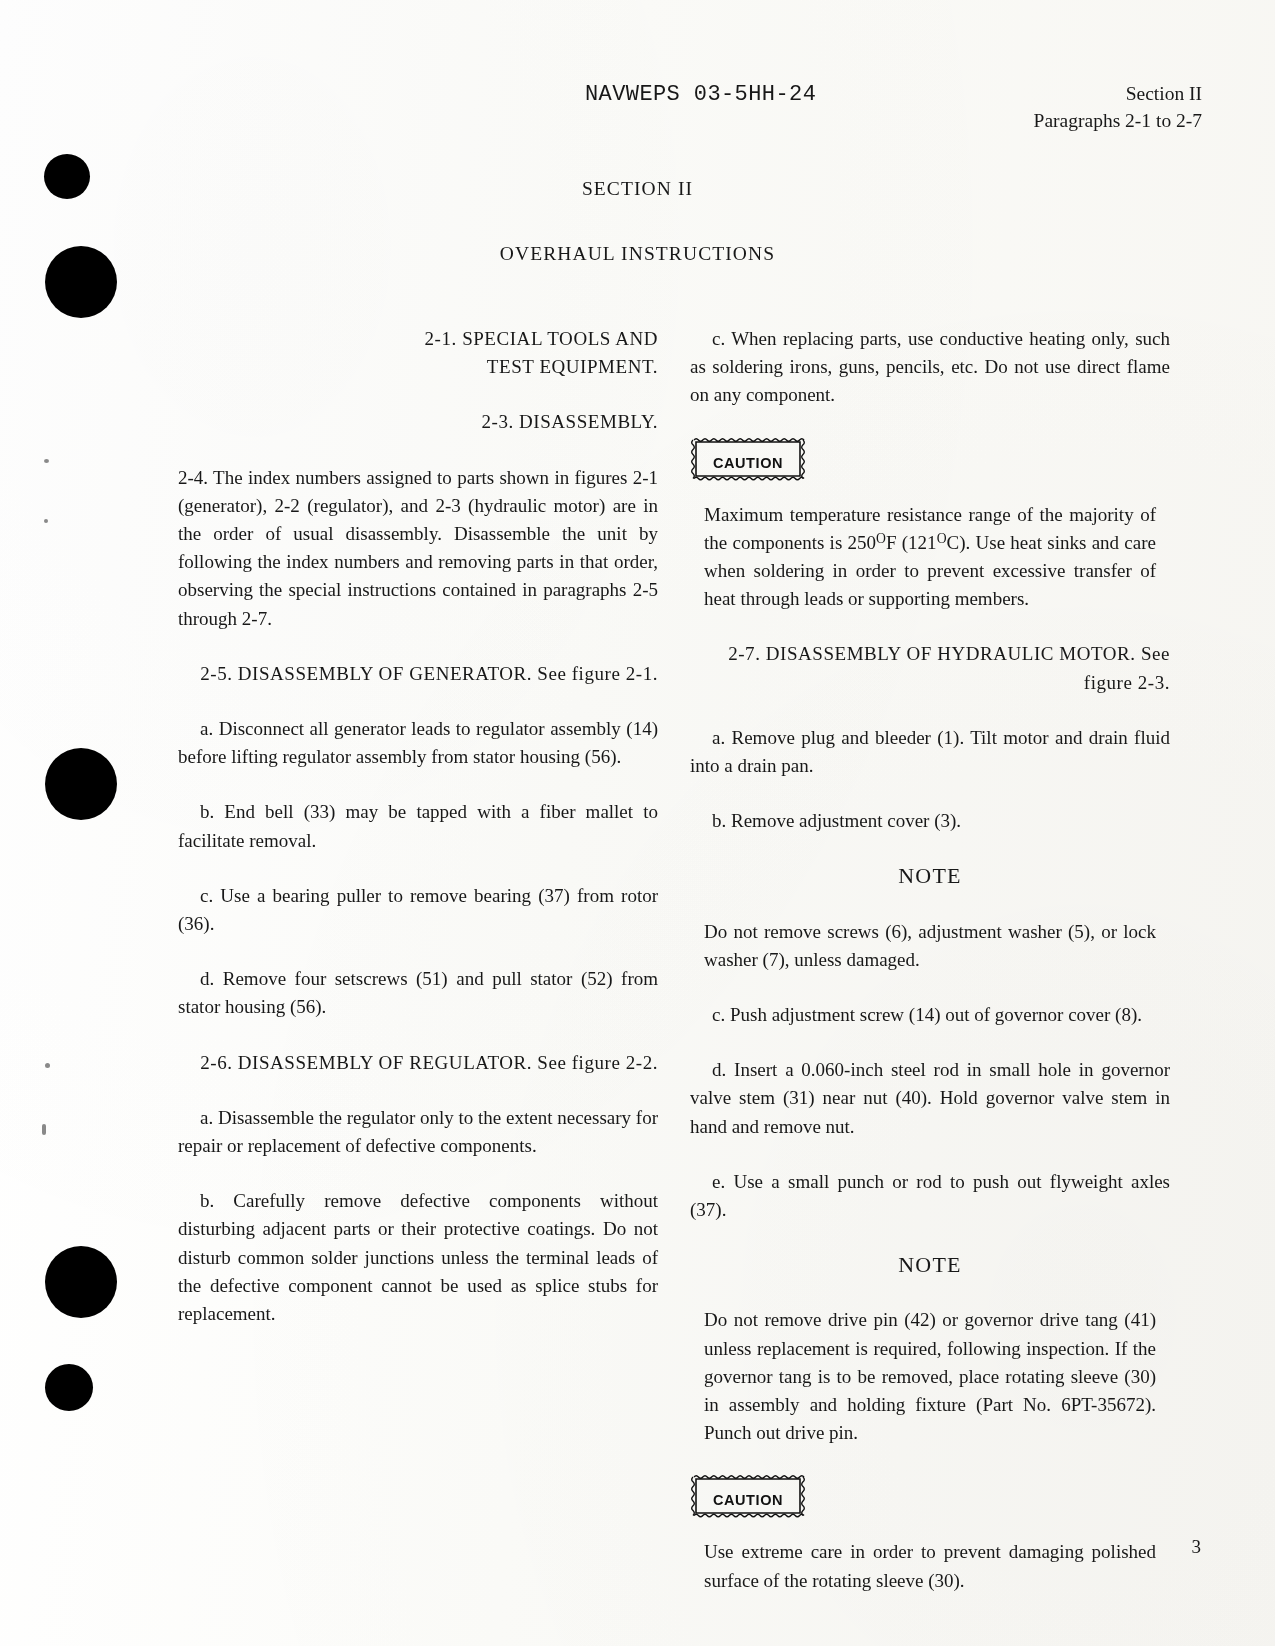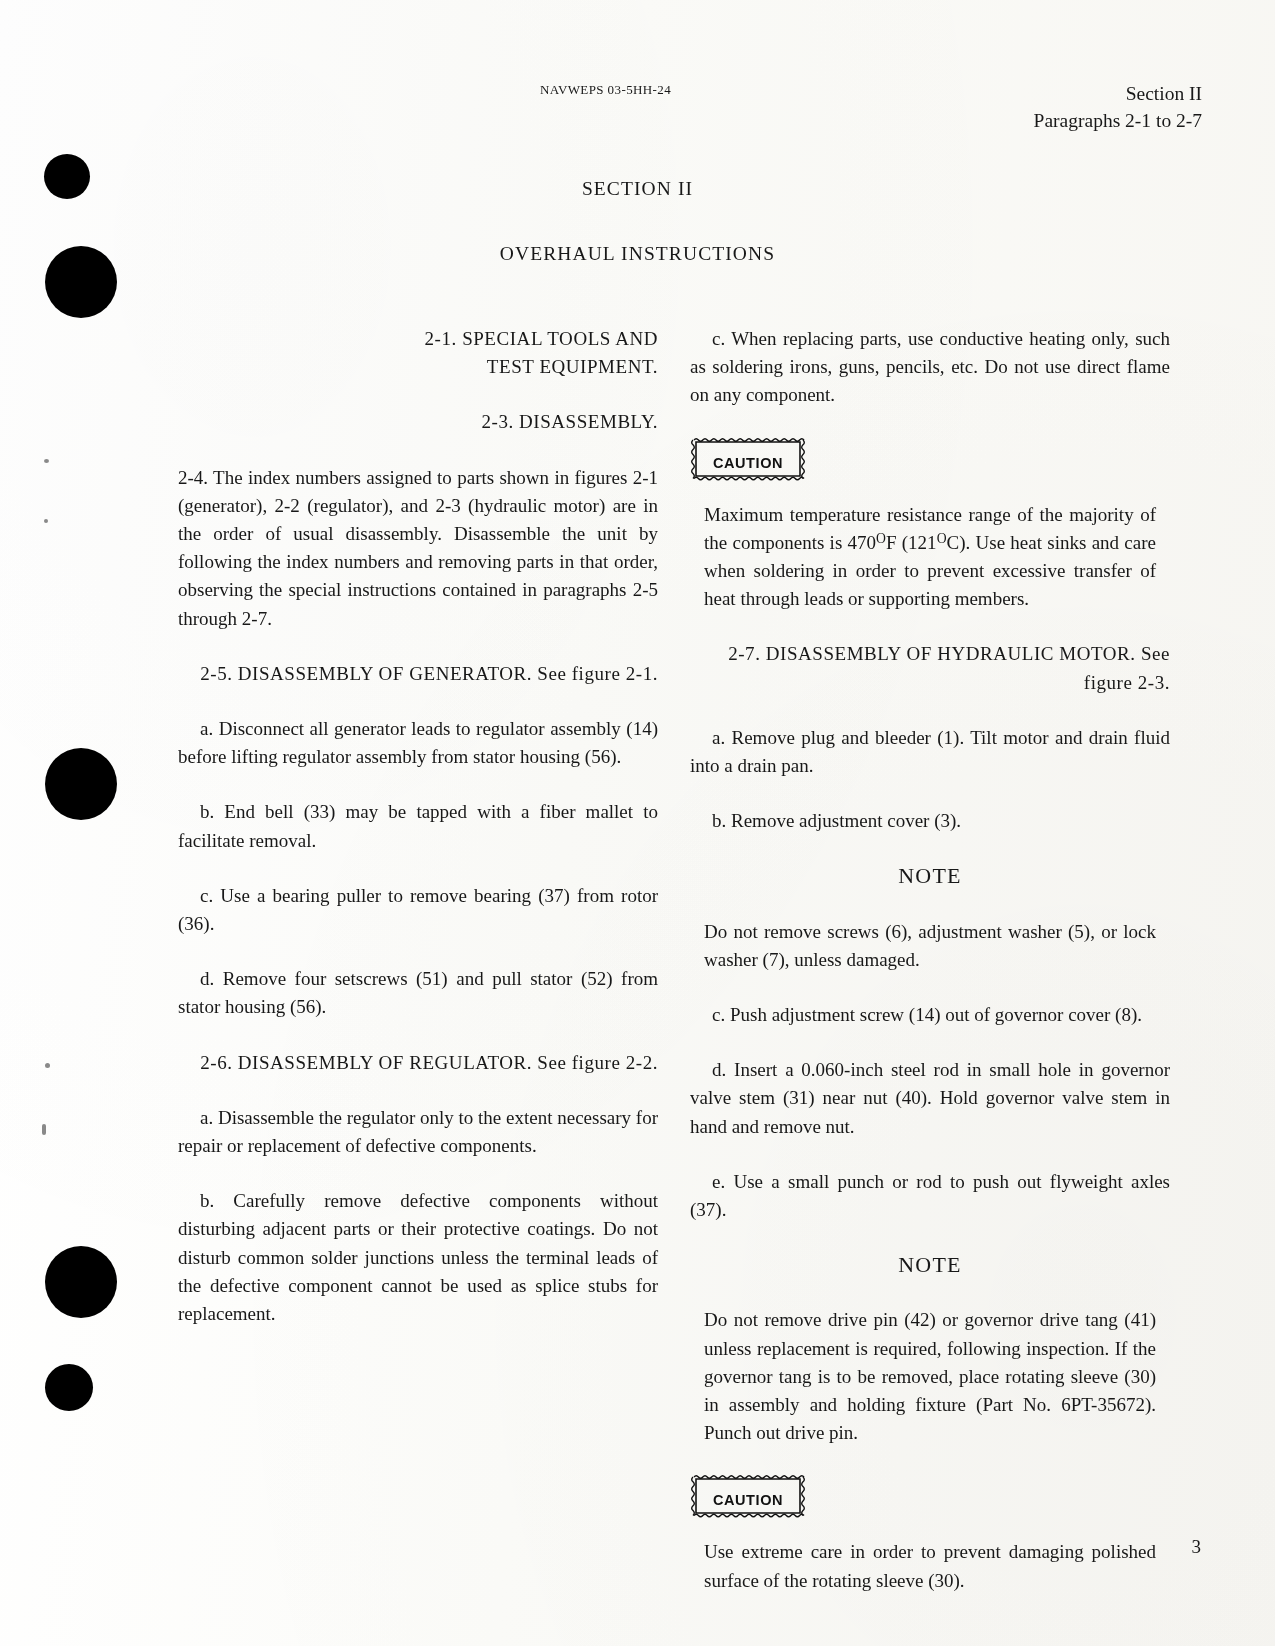--- a/index.html
+++ b/index.html
@@ -38,25 +38,26 @@
   .speck {
     position: absolute;
     background: #2a2a2a;
     border-radius: 50%;
     opacity: .55;
   }
 
   
   .runhead-left {
     position: absolute;
-    left: 540px;
+    left: 585px;
     top: 82px;
-    font-size: 13px;
+    font-size: 22px;
     letter-spacing: .4px;
     white-space: nowrap;
+    font-family: Liberation Mono, monospace;
   }
   .runhead-right {
     position: absolute;
     right: 73px;
     top: 80px;
     text-align: right;
     font-size: 19.5px;
     line-height: 27px;
     white-space: nowrap;
   }
@@ -223,21 +224,21 @@
           <path d="M6,5 L110,5 L110,39 L6,39 Z" fill="none" stroke="#111" stroke-width="1.6"></path>
           <path d="M4,3 q2.2,-2.6 4.4,0 t4.4,0 t4.4,0 t4.4,0 t4.4,0 t4.4,0 t4.4,0 t4.4,0 t4.4,0 t4.4,0 t4.4,0 t4.4,0 t4.4,0 t4.4,0 t4.4,0 t4.4,0 t4.4,0 t4.4,0 t4.4,0 t4.4,0 t4.4,0 t4.4,0 t4.4,0 t4.4,0 t4.4,0" fill="none" stroke="#111" stroke-width="1.4"></path>
           <path d="M4,41.5 q2.2,-2.6 4.4,0 t4.4,0 t4.4,0 t4.4,0 t4.4,0 t4.4,0 t4.4,0 t4.4,0 t4.4,0 t4.4,0 t4.4,0 t4.4,0 t4.4,0 t4.4,0 t4.4,0 t4.4,0 t4.4,0 t4.4,0 t4.4,0 t4.4,0 t4.4,0 t4.4,0 t4.4,0 t4.4,0 t4.4,0" fill="none" stroke="#111" stroke-width="1.4"></path>
           <path d="M3,3 q-2.6,2.4 0,4.8 t0,4.8 t0,4.8 t0,4.8 t0,4.8 t0,4.8 t0,4.8 t0,4.8" fill="none" stroke="#111" stroke-width="1.4"></path>
           <path d="M113,3 q2.6,2.4 0,4.8 t0,4.8 t0,4.8 t0,4.8 t0,4.8 t0,4.8 t0,4.8 t0,4.8" fill="none" stroke="#111" stroke-width="1.4"></path>
         </svg>
         <div class="caution-label">CAUTION</div>
       </div>
     </div>
 
-    <p class="note-body"><span>Maximum temperature resistance range of the majority of the components is 470</span><sup class="deg">O</sup><span>F (121</span><sup class="deg">O</sup><span>C).  Use heat sinks and care when soldering in order to prevent excessive transfer of heat through leads or supporting members.</span></p>
+    <p class="note-body"><span>Maximum temperature resistance range of the majority of the components is 250</span><sup class="deg">O</sup><span>F (121</span><sup class="deg">O</sup><span>C).  Use heat sinks and care when soldering in order to prevent excessive transfer of heat through leads or supporting members.</span></p>
 
     <p class="head-para">2-7. DISASSEMBLY OF HYDRAULIC MOTOR.  See figure 2-3.</p>
 
     <p class="item">a. Remove plug and bleeder (1).  Tilt motor and drain fluid into a drain pan.</p>
     <p class="item">b. Remove adjustment cover (3).</p>
 
     <p class="note-head">NOTE</p>
     <p class="note-body">Do not remove screws (6), adjustment washer (5), or lock washer (7), unless damaged.</p>
 
     <p class="item">c. Push adjustment screw (14) out of governor cover (8).</p>

